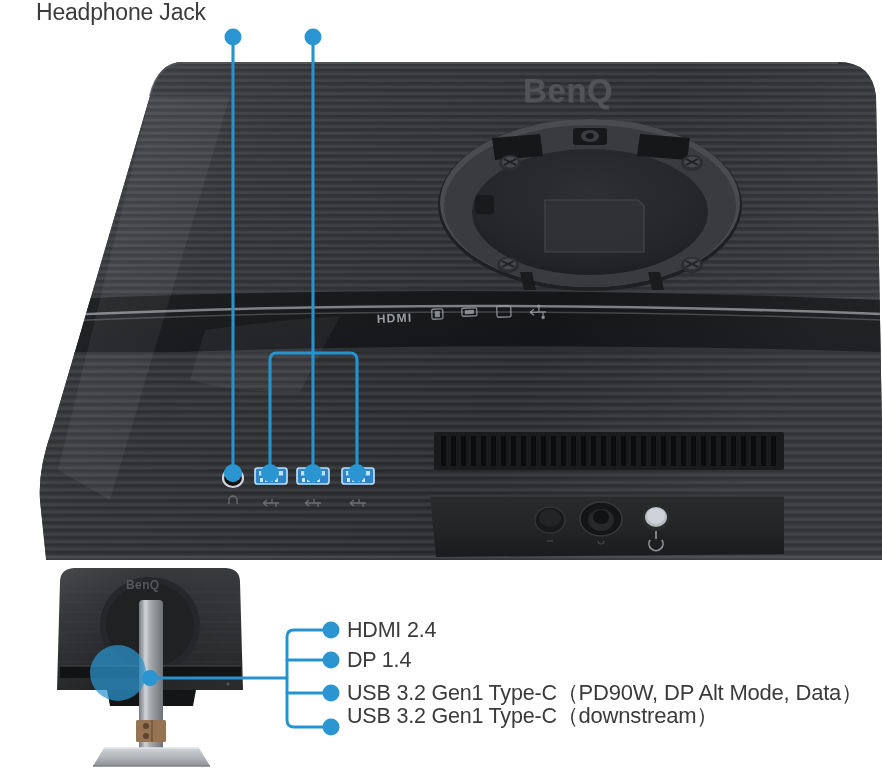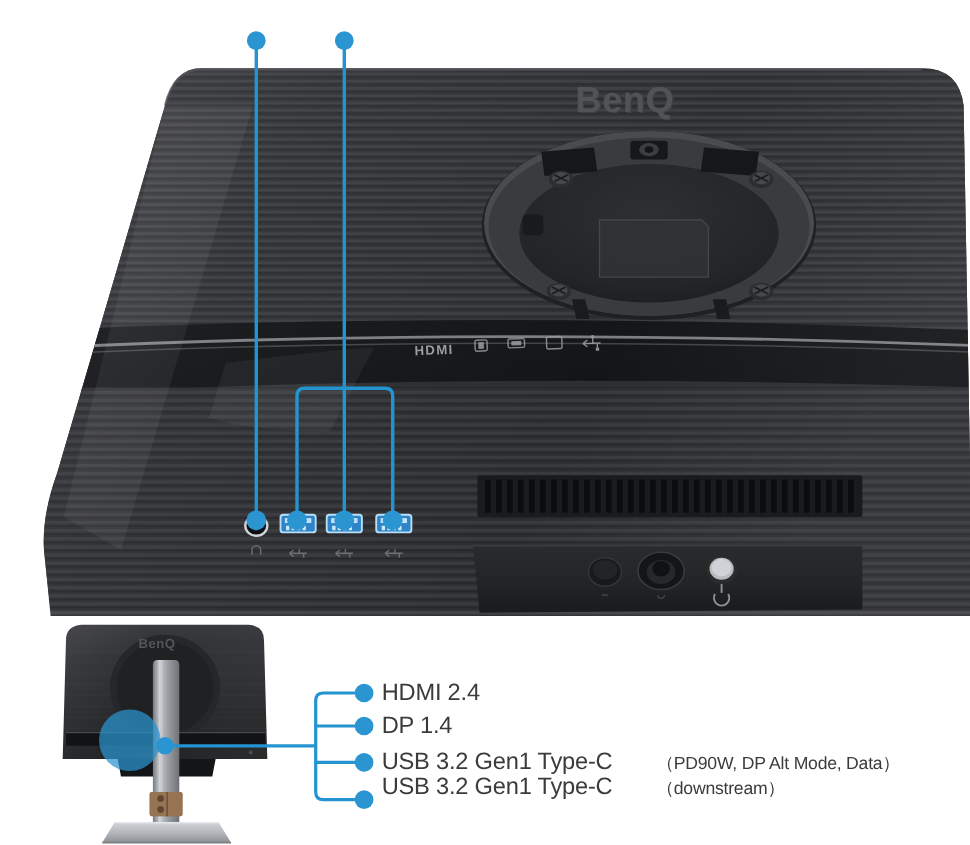--- a/index.html
+++ b/index.html
@@ -16,21 +16,21 @@
   
   .callout-label{
     position:absolute;
     color:#3b3b3d;
     font-size:23px;
     letter-spacing:-0.2px;
     white-space:nowrap;
     line-height:1;
   }
   .lbl-small{font-size:21.5px;}
-  .paren{font-size:16px;margin-left:40px;}
+  .paren{font-size:22px;}
 
   
   svg.overlay{position:absolute;left:0;top:0;width:882px;height:768px;overflow:visible;}
   .lead{fill:none;stroke:#2494d1;stroke-width:3.1;stroke-linecap:round;stroke-linejoin:round;}
   .lead-thin{fill:none;stroke:#2494d1;stroke-width:2.9;stroke-linecap:round;stroke-linejoin:round;}
   .dot{fill:#2a95d0;}
   .halo{fill:#2a95d0;opacity:.72;}
 </style>
 </head>
 <body>
@@ -289,20 +289,21 @@
       <circle class="dot" cx="233" cy="37" r="8.5"></circle>
       <circle class="dot" cx="313" cy="37" r="8.5"></circle>
 
       <circle class="dot" cx="233" cy="473" r="9"></circle>
       <circle class="dot" cx="270" cy="473" r="9"></circle>
       <circle class="dot" cx="313" cy="473" r="9"></circle>
       <circle class="dot" cx="357" cy="473" r="9"></circle>
     </g>
   </svg>
 
+  <div class="callout-label" style="left:36px;top:1px;">Headphone Jack</div>
 
   <svg class="overlay" viewBox="0 0 882 768">
     <defs>
       <linearGradient id="thBack" x1="0" y1="0" x2="0.25" y2="1">
         <stop offset="0%" stop-color="#3a3b3e"></stop>
         <stop offset="30%" stop-color="#2c2d30"></stop>
         <stop offset="100%" stop-color="#1c1d1f"></stop>
       </linearGradient>
       <linearGradient id="thBrush" x1="0" y1="0" x2="1" y2="0.15">
         <stop offset="0%" stop-color="#ffffff" stop-opacity="0.07"></stop>

